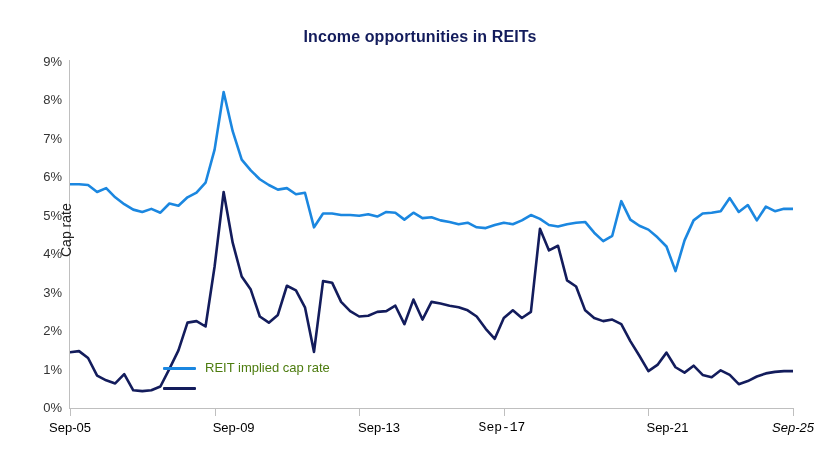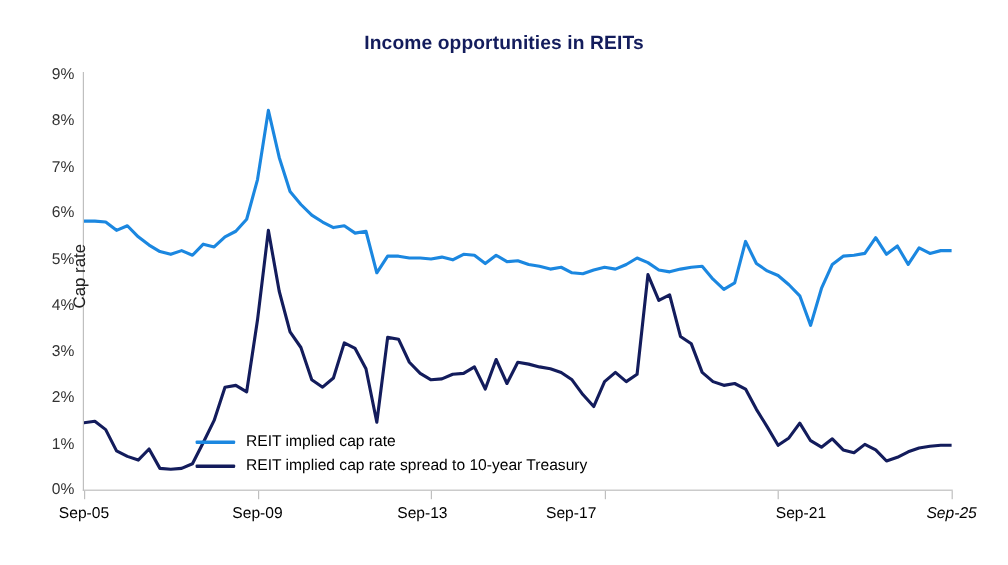--- a/index.html
+++ b/index.html
@@ -57,21 +57,21 @@
     position:absolute;
     left:-12px;top:195px;
     font-size:14px;color:#222222;
     transform:rotate(-90deg);
     transform-origin:left top;
     white-space:nowrap;
   }
 
   .legend{
     position:absolute;left:163px;top:358px;
-    font-size:13px;color:#000000;
+    font-size:13px;color:#4d7c0f;
   }
   .legend-row{display:flex;align-items:center;height:20px;}
   .legend-swatch{
     display:inline-block;width:33px;height:3px;margin-right:9px;border-radius:1px;
   }
   .legend-label{white-space:nowrap;line-height:20px;}
 
   svg{display:block;}
 </style>
 </head>
@@ -93,25 +93,25 @@
       <div class="ytick-label" style="top: 215.778px;">5%</div>
       <div class="ytick-label" style="top: 177.333px;">6%</div>
       <div class="ytick-label" style="top: 138.889px;">7%</div>
       <div class="ytick-label" style="top: 100.444px;">8%</div>
       <div class="ytick-label" style="top: 62px;">9%</div>
     </div>
   <div id="x-ticks">
       <div class="xtick" style="left: 70px;"></div>
       <div class="xtick-label" style="left: 70px;">Sep-05</div>
       <div class="xtick" style="left: 214.6px;"></div>
-      <div class="xtick-label" style="left: 214.6px;">Sep-09</div>
+      <div class="xtick-label" style="left: 214.6px; text-align: right;">Sep-09</div>
       <div class="xtick" style="left: 359.2px;"></div>
-      <div class="xtick-label" style="left: 352px;">Sep-13</div>
+      <div class="xtick-label" style="left: 379px;">Sep-13</div>
       <div class="xtick" style="left: 503.8px;"></div>
-      <div class="xtick-label" style="left: 476px;">Sep-17</div>
+      <div class="xtick-label" style="left: 502px; font-family: Liberation Mono, monospace;">Sep-17</div>
       <div class="xtick" style="left: 648.4px;"></div>
       <div class="xtick-label" style="left: 648.4px; text-align: right;">Sep-21</div>
       <div class="xtick" style="left: 793px;"></div>
       <div class="xtick-label" style="left: 793px; font-style: italic;">Sep-25</div>
     </div>
 
   <div class="plot">
     <svg id="plot-svg" width="723" height="346" viewBox="0 0 723 346">
         <polyline points="0.00,122.25 9.04,122.25 18.07,123.02 27.11,129.94 36.15,126.10 45.19,135.32 54.23,142.24 63.26,147.63 72.30,149.93 81.34,146.86 90.38,150.70 99.41,141.48 108.45,143.78 117.49,135.32 126.52,130.71 135.56,120.72 144.60,87.65 153.64,29.99 162.68,69.20 171.71,97.65 180.75,108.41 189.79,117.26 198.83,123.02 207.86,127.64 216.90,126.10 225.94,132.25 234.97,130.71 244.01,165.31 253.05,151.47 262.09,151.47 271.13,153.01 280.16,153.01 289.20,153.78 298.24,152.24 307.27,154.55 316.31,149.93 325.35,150.70 334.39,157.62 343.43,150.70 352.46,156.08 361.50,155.32 370.54,158.39 379.57,159.93 388.61,162.24 397.65,160.70 406.69,165.31 415.72,166.08 424.76,163.00 433.80,160.70 442.84,162.24 451.88,158.39 460.91,153.01 469.95,156.85 478.99,163.00 488.03,164.54 497.06,162.24 506.10,160.70 515.14,159.93 524.17,170.69 533.21,179.15 542.25,173.77 551.29,139.17 560.33,157.62 569.36,163.77 578.40,167.62 587.44,175.31 596.48,184.53 605.51,209.14 614.55,178.38 623.59,158.39 632.63,151.47 641.66,150.70 650.70,149.16 659.74,136.09 668.77,149.93 677.81,143.01 686.85,158.39 695.89,144.55 704.92,149.16 713.96,146.86 723.00,146.86" fill="none" stroke="#1B87E0" stroke-width="2.6" stroke-linejoin="round" stroke-linecap="round"></polyline>
         <polyline points="0.00,290.26 9.04,289.10 18.07,296.02 27.11,313.71 36.15,318.32 45.19,321.40 54.23,312.17 63.26,328.32 72.30,329.08 81.34,328.32 90.38,324.47 99.41,306.79 108.45,288.33 117.49,260.65 126.52,259.12 135.56,264.50 144.60,204.52 153.64,129.94 162.68,180.69 171.71,214.52 180.75,227.59 189.79,254.50 198.83,260.65 207.86,252.96 216.90,223.75 225.94,228.36 234.97,245.28 244.01,289.87 253.05,219.13 262.09,220.67 271.13,239.89 280.16,249.12 289.20,254.50 298.24,253.73 307.27,249.89 316.31,249.12 325.35,243.74 334.39,262.19 343.43,237.59 352.46,257.58 361.50,239.89 370.54,241.43 379.57,243.74 388.61,245.28 397.65,248.35 406.69,254.50 415.72,266.80 424.76,276.80 433.80,256.04 442.84,248.35 451.88,256.04 460.91,249.89 469.95,166.85 478.99,188.38 488.03,183.76 497.06,218.36 506.10,224.52 515.14,248.35 524.17,256.04 533.21,259.12 542.25,257.58 551.29,262.19 560.33,279.11 569.36,293.72 578.40,309.09 587.44,302.94 596.48,290.64 605.51,305.25 614.55,310.63 623.59,303.71 632.63,312.94 641.66,315.24 650.70,308.32 659.74,312.94 668.77,322.16 677.81,319.09 686.85,314.48 695.89,311.40 704.92,309.86 713.96,309.09 723.00,309.09" fill="none" stroke="#131C5C" stroke-width="2.6" stroke-linejoin="round" stroke-linecap="round"></polyline>
@@ -119,17 +119,16 @@
     <div class="axis-title-y">Cap rate</div>
   </div>
 
   <div class="legend" id="legend">
       <div class="legend-row">
         <span class="legend-swatch" style="background: rgb(27, 135, 224);"></span>
         <span class="legend-label">REIT implied cap rate</span>
       </div>
       <div class="legend-row">
         <span class="legend-swatch" style="background: rgb(19, 28, 92);"></span>
-        <span class="legend-label">REIT implied cap rate spread to 10-year Treasury</span>
       </div>
     </div>
 
 </div>
 
 </body></html>

